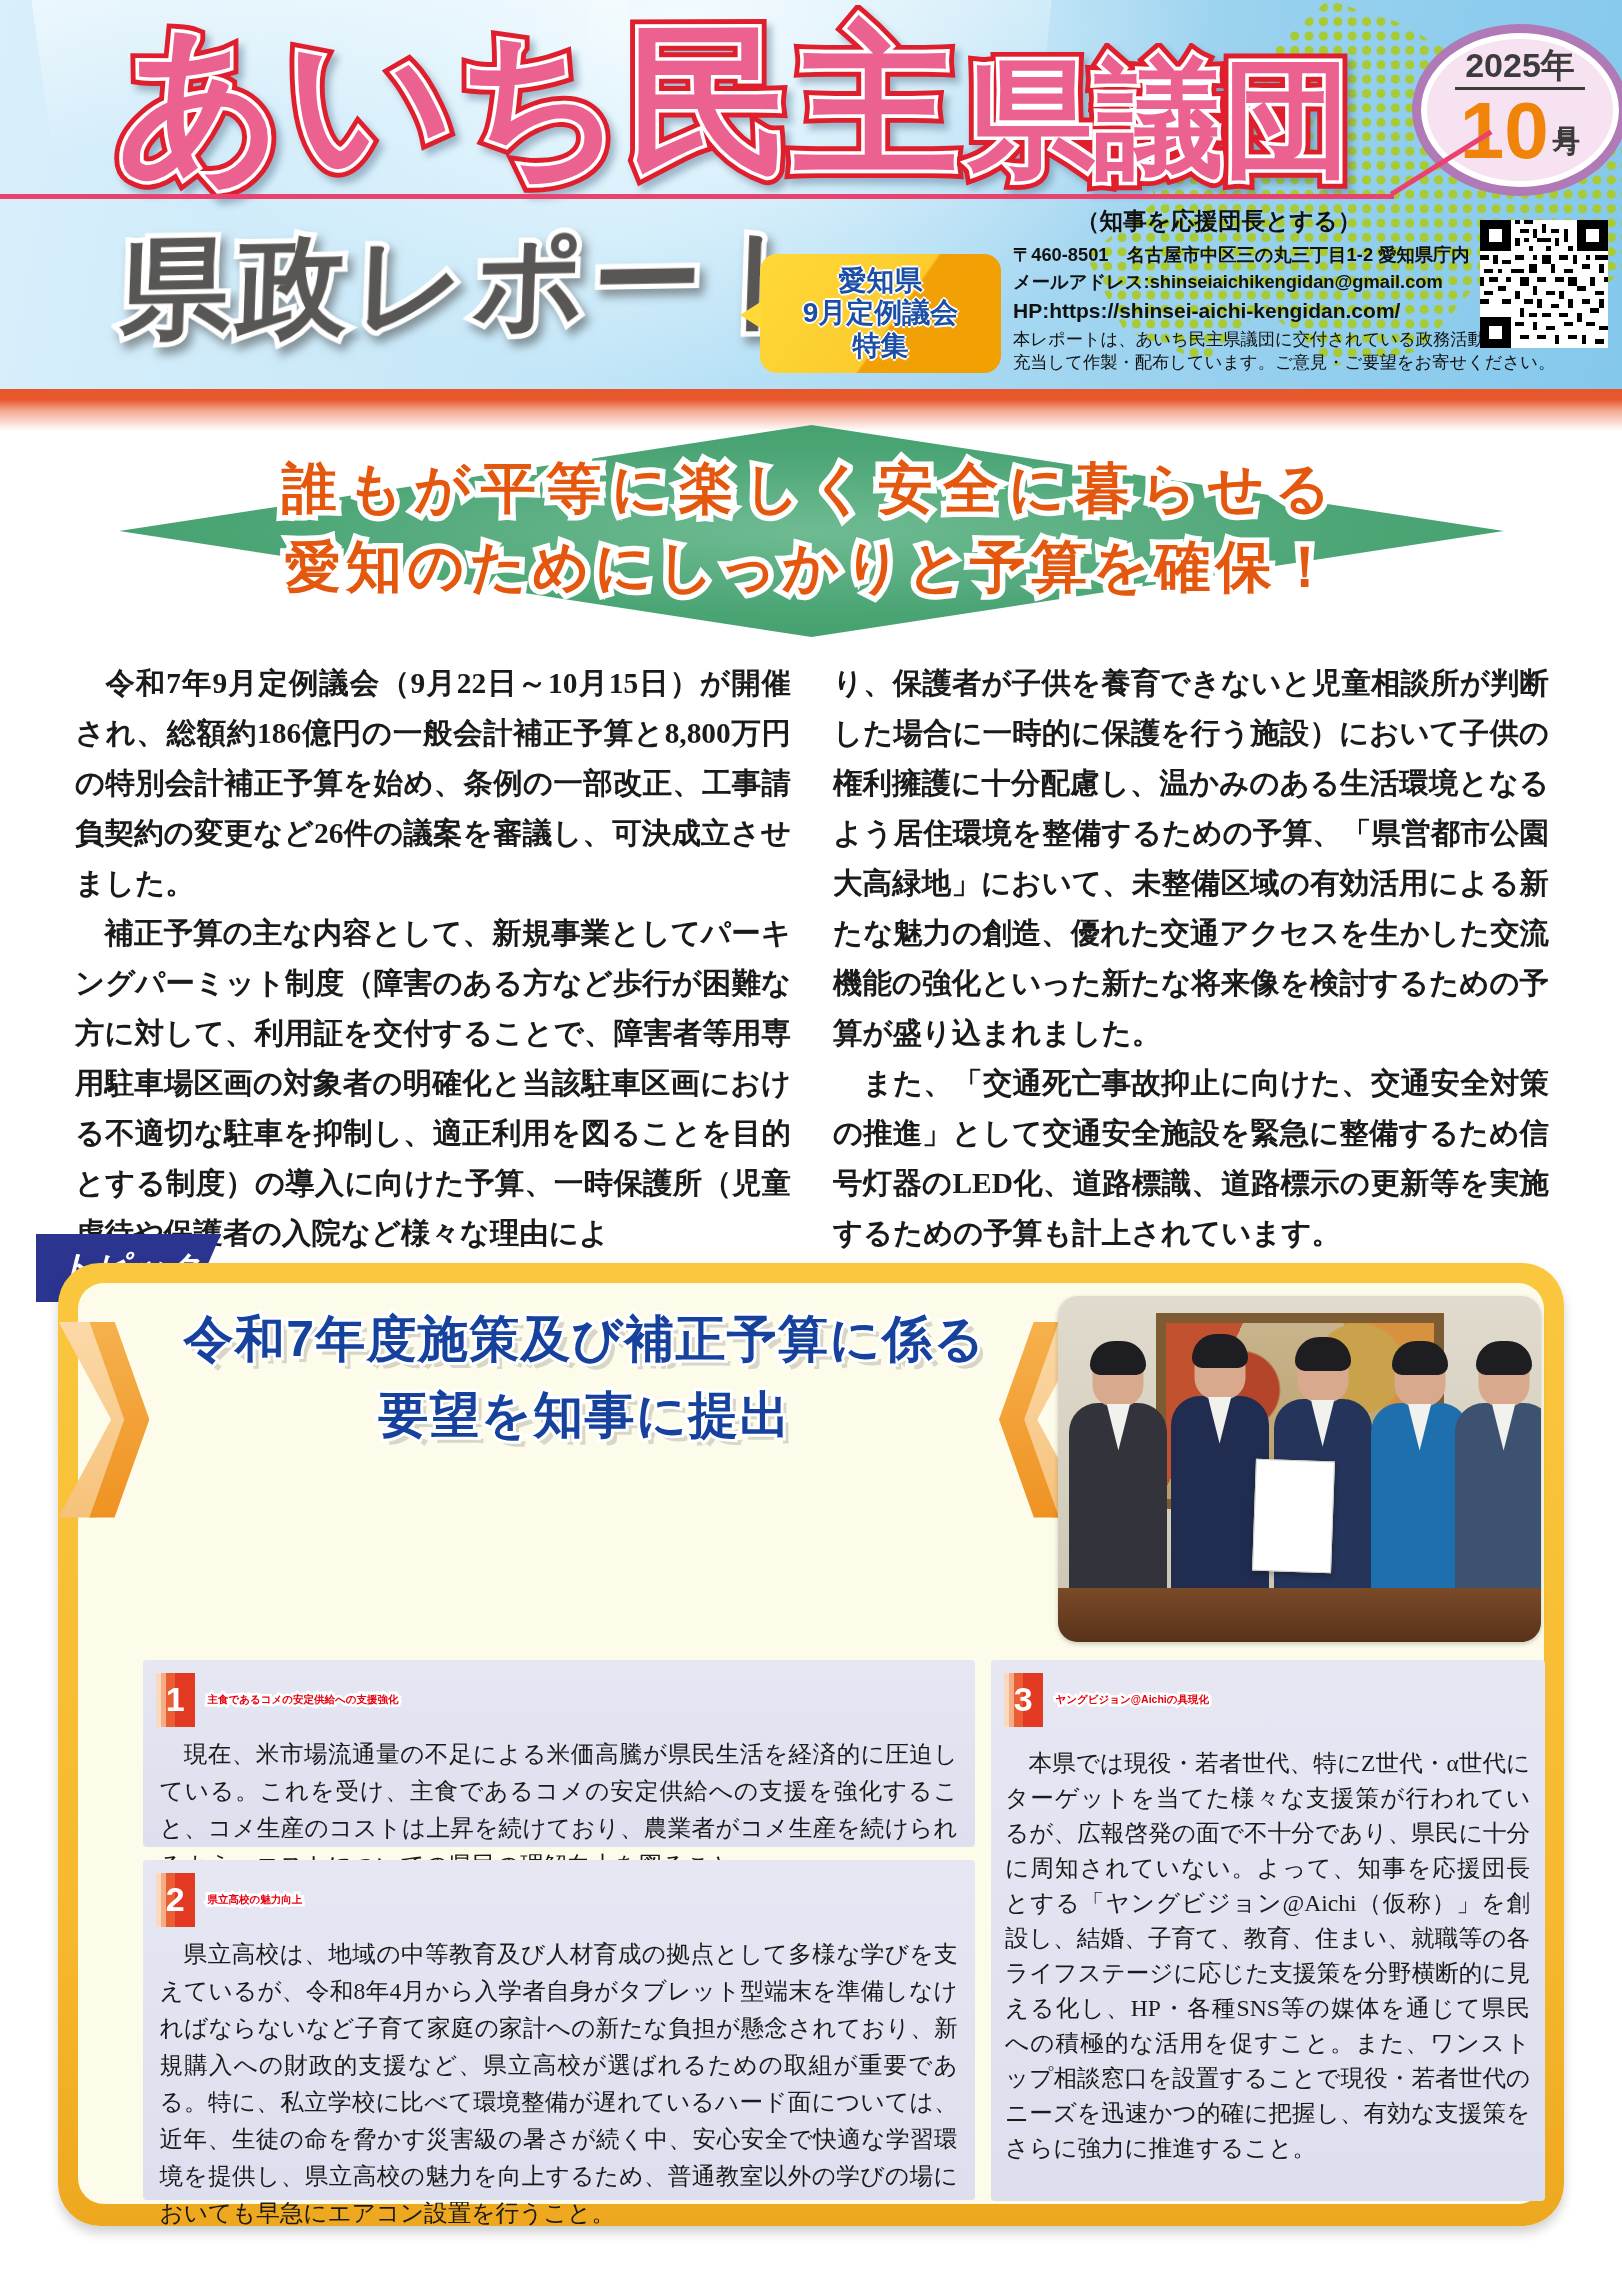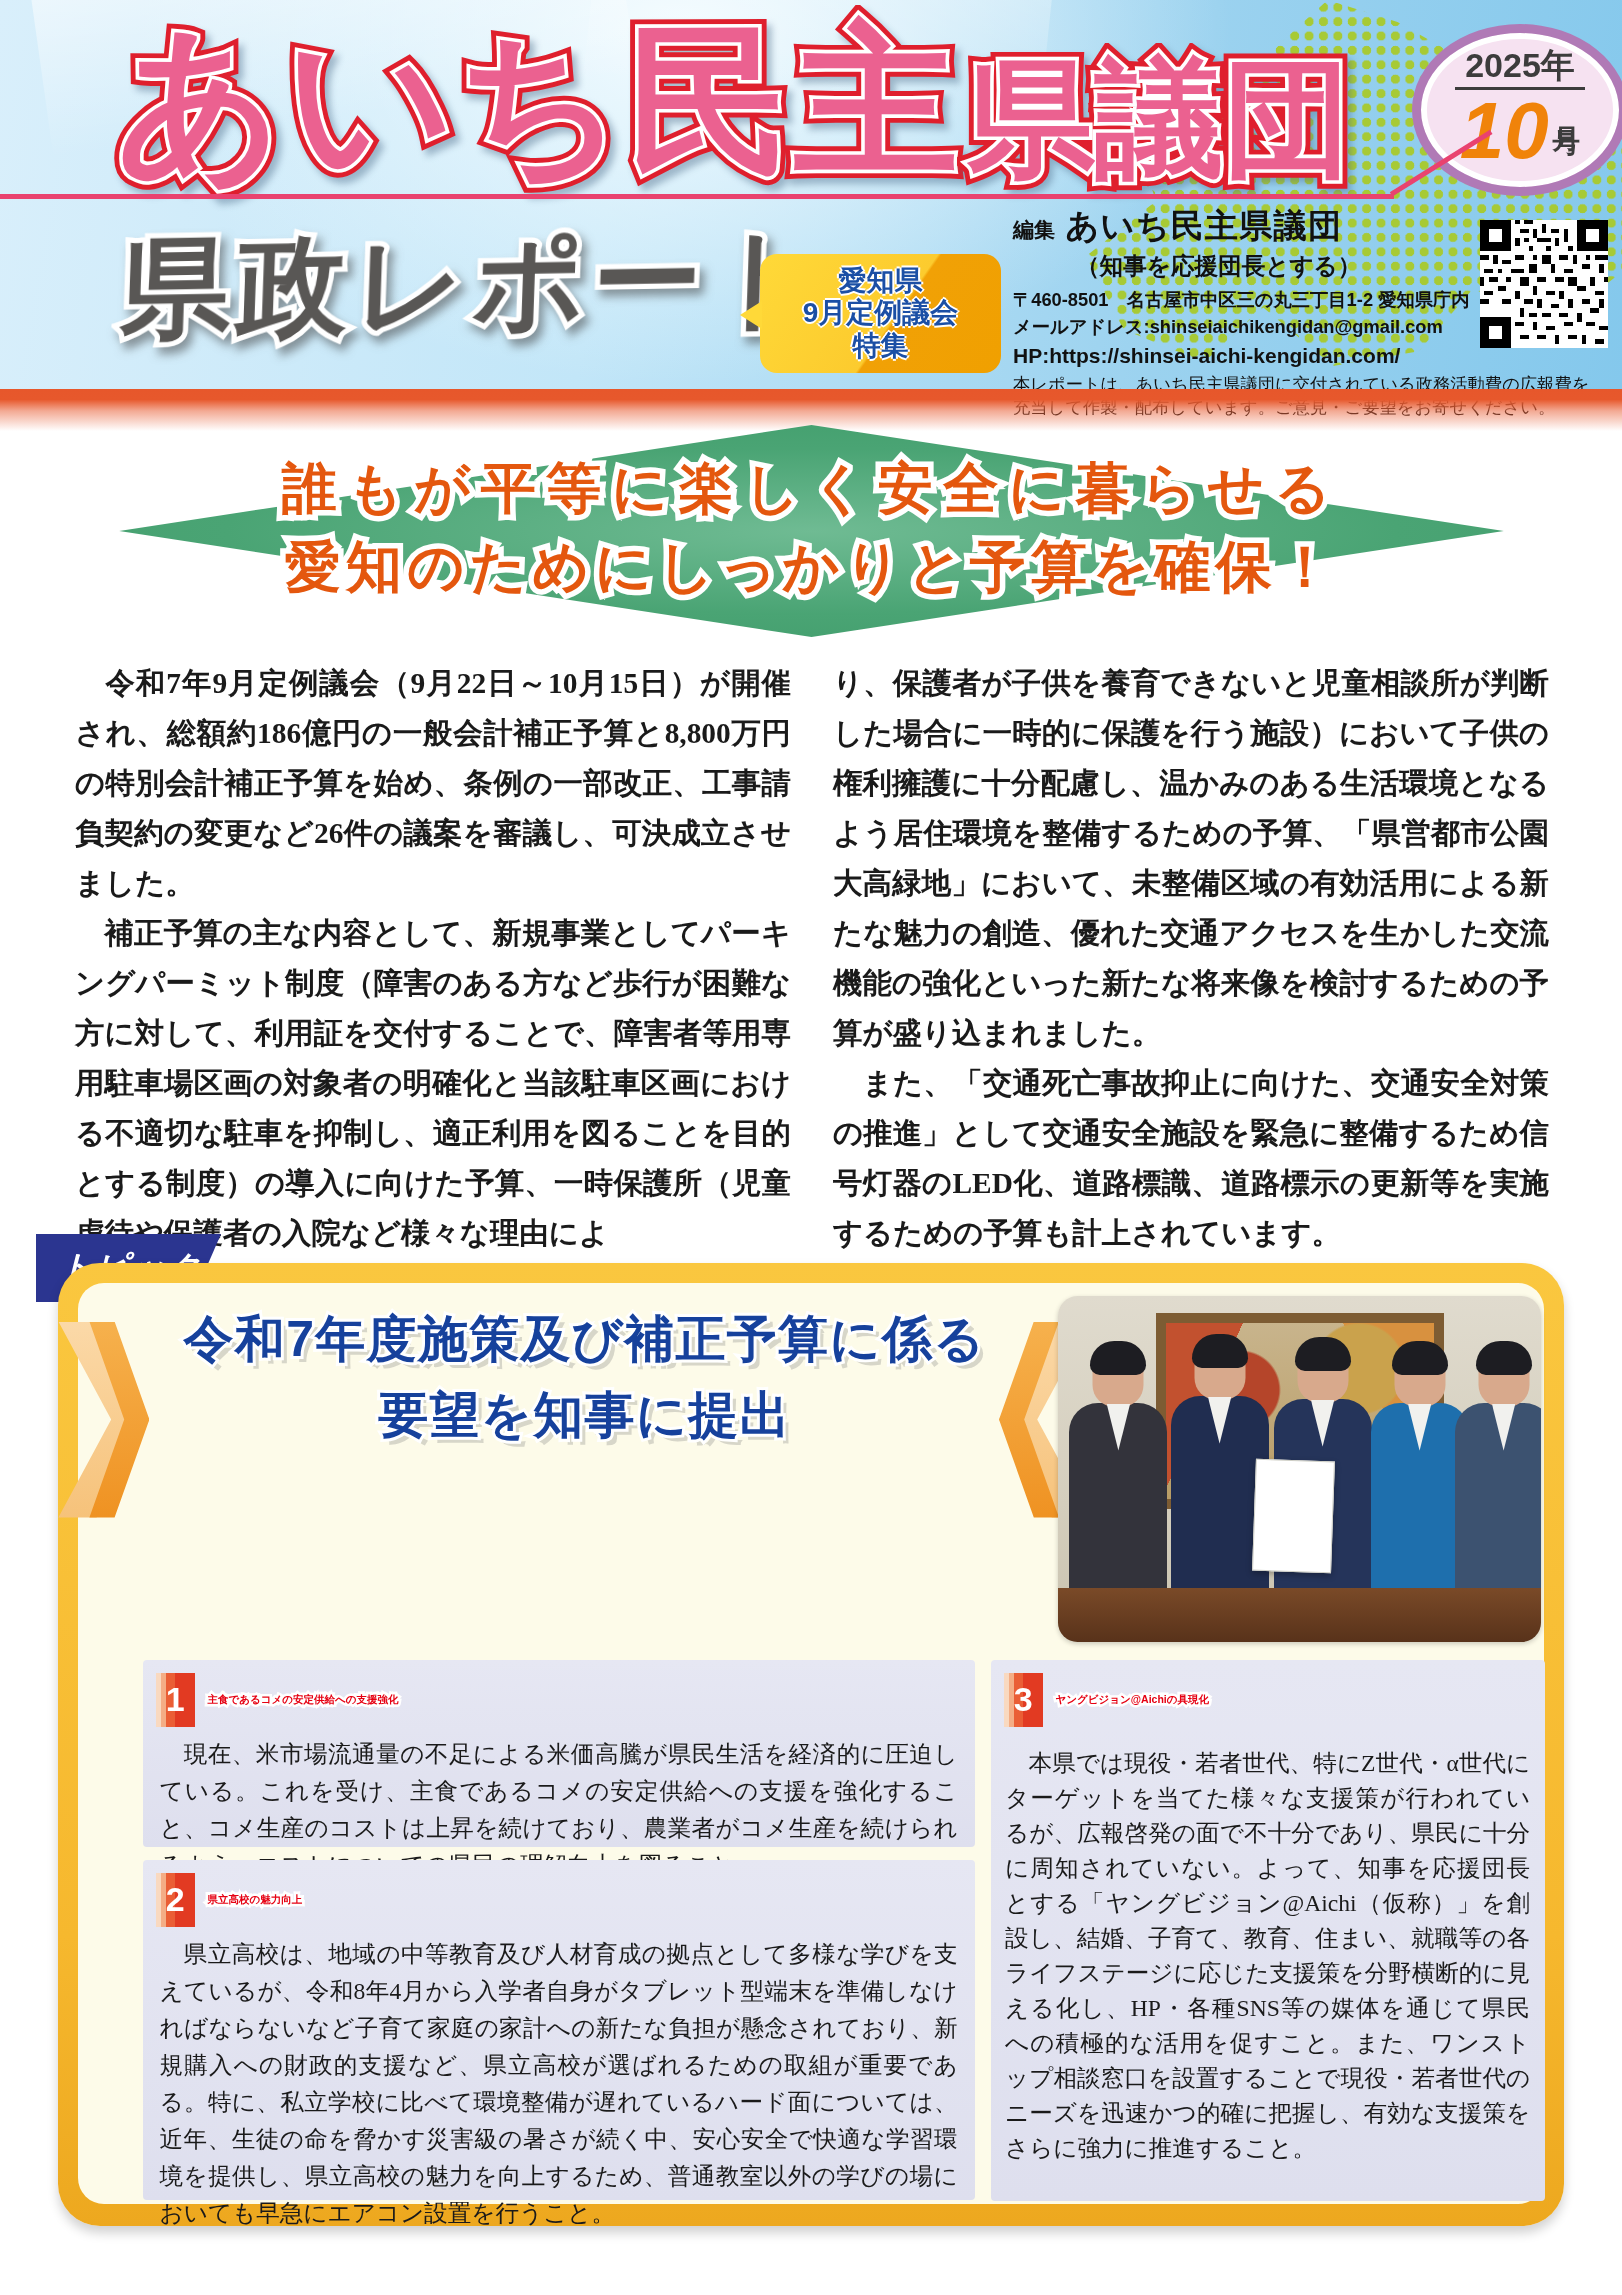--- a/index.html
+++ b/index.html
@@ -50,21 +50,21 @@
   .bubble .ln{font-family:"Liberation Sans","DejaVu Sans",sans-serif;font-weight:bold;color:#1b4fa5;
           font-size:28px;line-height:1.16;
           text-shadow:-2px 0 #fff,2px 0 #fff,0 -2px #fff,0 2px #fff;}
 
   .issue-badge{position:absolute;left:1412px;top:23.6px;width:198px;height:154px;border-radius:50%;
           background:#f6e2f1;border:9.8px solid #b07ab6;box-shadow:inset 0 0 0 5.9px #ffffff;
           display:flex;flex-direction:column;align-items:center;justify-content:center;}
   .issue-year{font-family:"Liberation Sans","DejaVu Sans",sans-serif;font-weight:bold;color:#3c3c3c;
           font-size:34px;line-height:1.05;border-bottom:3.3px solid #3c3c3c;padding:0 10.5px 2.6px 10.5px;}
   .issue-row{display:flex;align-items:flex-start;margin-top:1.3px;}
-  .issue-month{font-family:"Liberation Sans","DejaVu Sans",sans-serif;font-weight:bold;font-style:italic;
+  .issue-month{font-family:"Liberation Sans","DejaVu Sans",sans-serif;font-weight:bold;
           color:#f0830a;font-size:80px;line-height:1;}
   .issue-suffix{writing-mode:vertical-rl;text-orientation:upright;font-family:"Liberation Sans","DejaVu Sans",sans-serif;
           font-weight:bold;color:#3c3c3c;font-size:27.5px;line-height:1;margin-top:14.4px;margin-left:3.9px;letter-spacing:3.9px;}
 
   .edit-block{position:absolute;left:1013px;top:204px;width:592px;
           font-family:"Liberation Sans","DejaVu Sans",sans-serif;color:#111;}
   .edit-row1{display:flex;align-items:flex-end;gap:10.5px;}
   .edit-label{font-size:21px;font-weight:bold;padding-bottom:5.2px;}
   .edit-name{font-size:33px;font-weight:bold;letter-spacing:1.3px;}
   .edit-committee{font-size:23.6px;font-weight:bold;margin:1.3px 0 5.2px 63px;}
@@ -202,24 +202,20 @@
     <span class="r-fill">県政レポート</span>
   </div>
 
   <div class="bubble">
     <div class="ln">愛知県</div>
     <div class="ln">9月定例議会</div>
     <div class="ln">特集</div>
   </div>
 
   <div class="edit-block">
-    <div class="edit-row1">
-      <div class="edit-label">編集</div>
-      <div class="edit-name">あいち民主県議団</div>
-    </div>
     <div class="edit-committee">（知事を応援団長とする）</div>
     <div class="edit-address">〒460-8501　名古屋市中区三の丸三丁目1-2 愛知県庁内</div>
     <div class="edit-email">メールアドレス:shinseiaichikengidan@gmail.com</div>
     <div class="edit-hp">HP:https://shinsei-aichi-kengidan.com/</div>
     <div class="edit-note">本レポートは、あいち民主県議団に交付されている政務活動費の広報費を充当して作製・配布しています。ご意見・ご要望をお寄せください。</div>
   </div>
 
   <svg class="qr" viewBox="0 0 29 29" shape-rendering="crispEdges">
     <rect width="29" height="29" fill="#fff"></rect>
     <g fill="#000">

